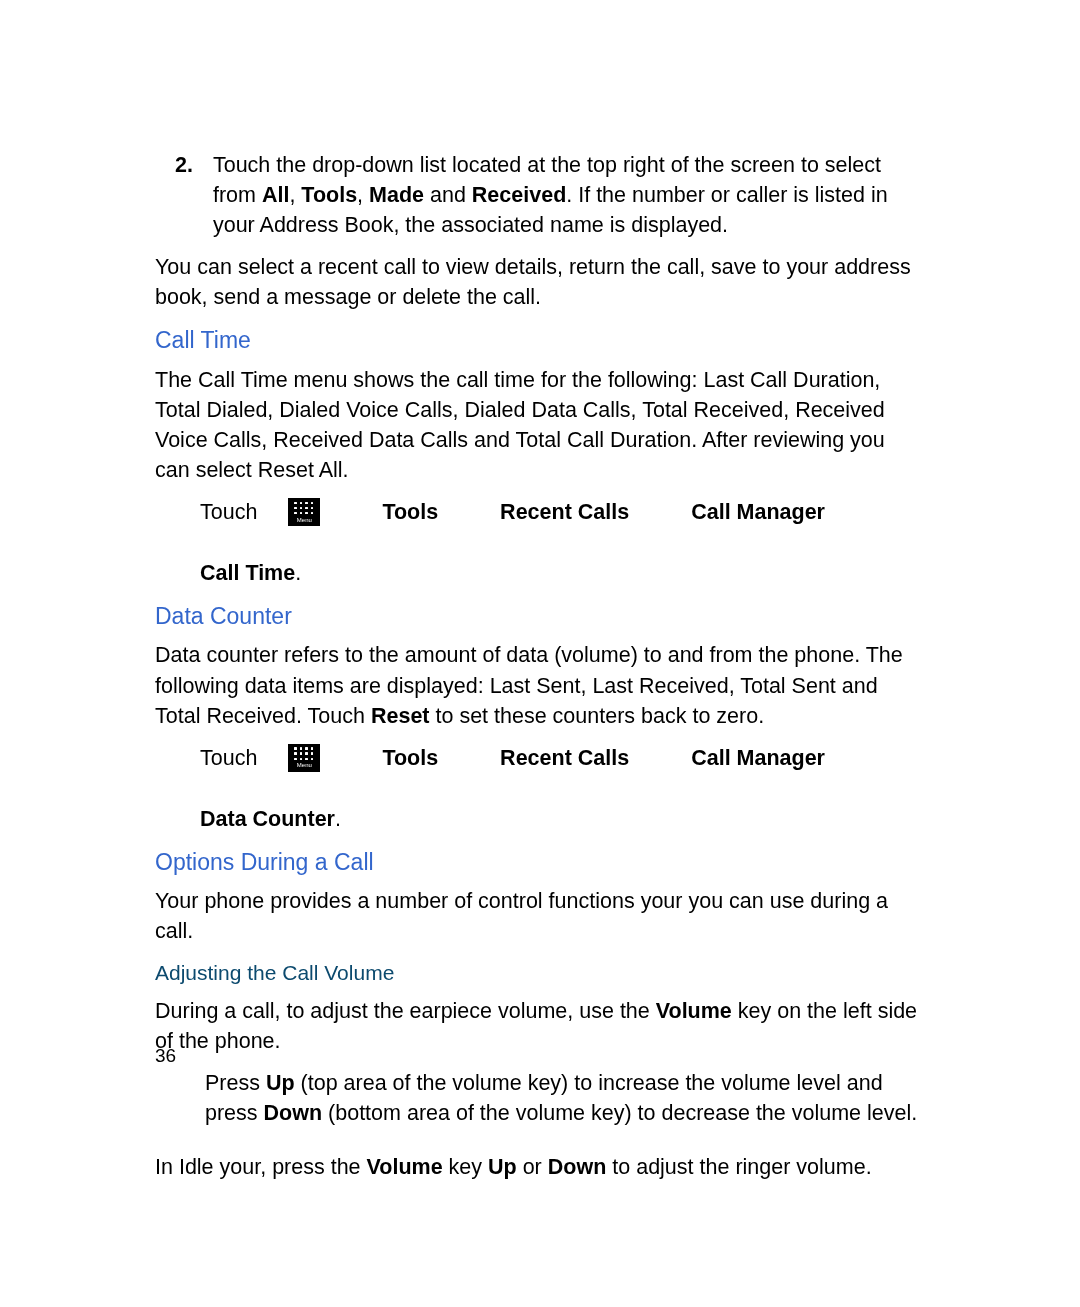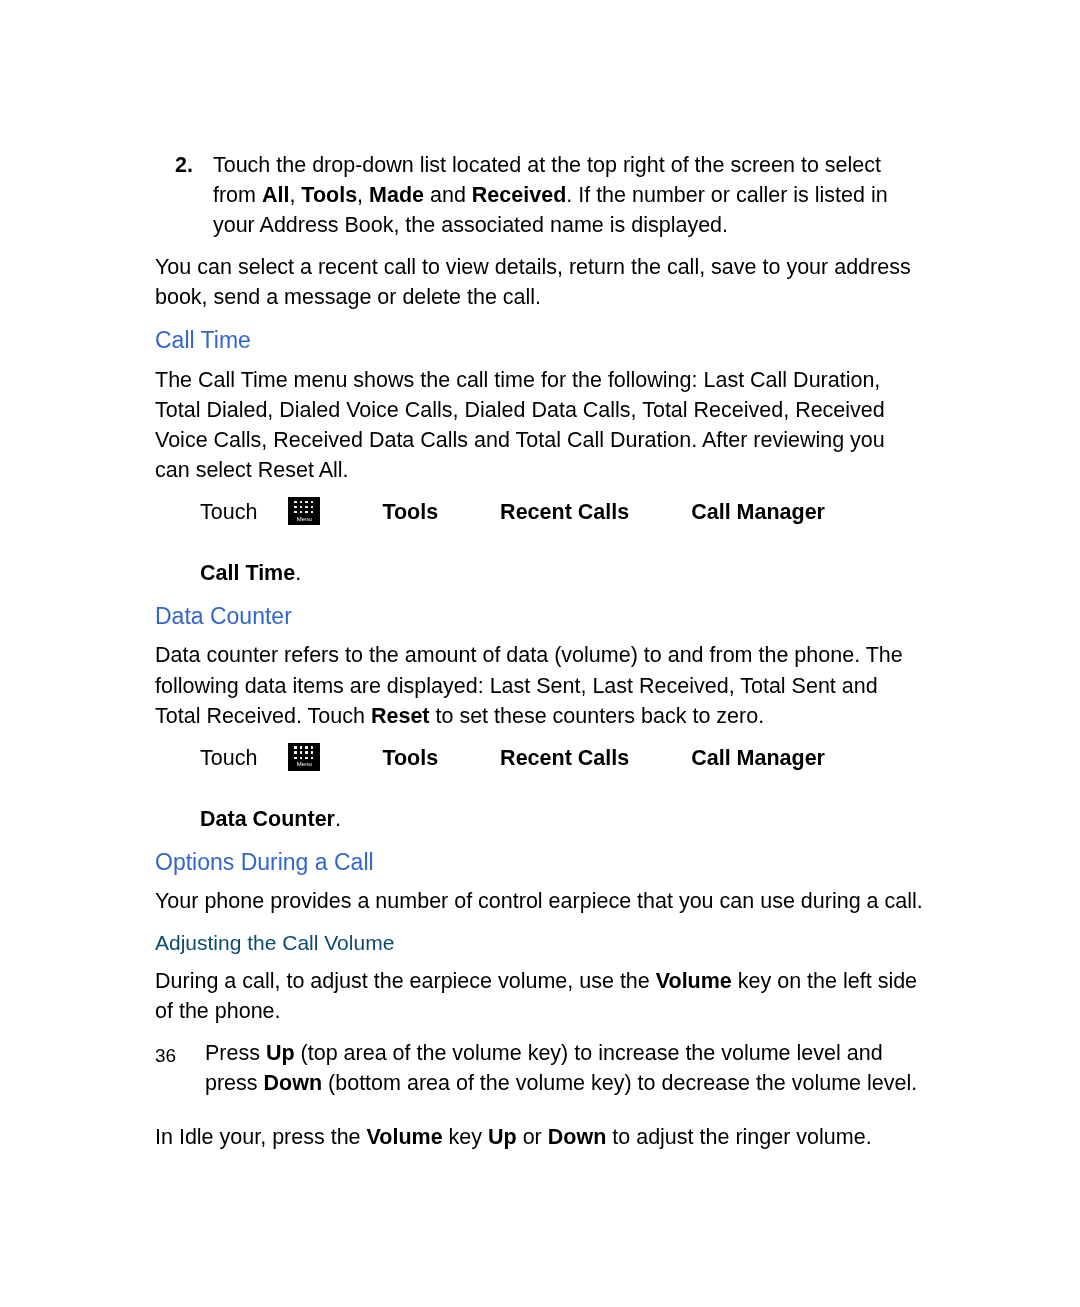--- a/index.html
+++ b/index.html
@@ -49,20 +49,21 @@
       font-weight: normal;
       margin-top: 8px;
       margin-bottom: 8px;
     }
     .bold {
       font-weight: bold;
     }
     .nav-path {
       display: flex;
       flex-wrap: wrap;
+      align-items: center;
       margin-bottom: 12px;
       padding-left: 45px;
       gap: 31px;
     }
     .menu-icon {
       display: inline-flex;
       flex-direction: column;
       align-items: center;
       justify-content: center;
       width: 32px;
@@ -180,21 +181,21 @@
     <span></span>
     <span class="bold">Recent Calls</span>
     <span></span>
     <span class="bold">Call Manager</span>
     <span></span>
     <span><span class="bold">Data Counter</span><span>.</span></span>
   </div>
 
   <div class="heading1">Options During a Call</div>
 
-  <div class="para">Your phone provides a number of control earpiece that you can use during a call.</div>
+  <div class="para">Your phone provides a number of control functions your you can use during a call.</div>
 
   <div class="heading2">Adjusting the Call Volume</div>
 
   <div class="para">
     <span>During a call, to adjust the earpiece volume, use the </span><span class="bold">Volume</span><span> key on the left side of the phone.</span>
   </div>
 
   <div class="indent">
     <span>Press </span><span class="bold">Up</span><span> (top area of the volume key) to increase the volume level and press </span><span class="bold">Down</span><span> (bottom area of the volume key) to decrease the volume level.</span>
   </div>

